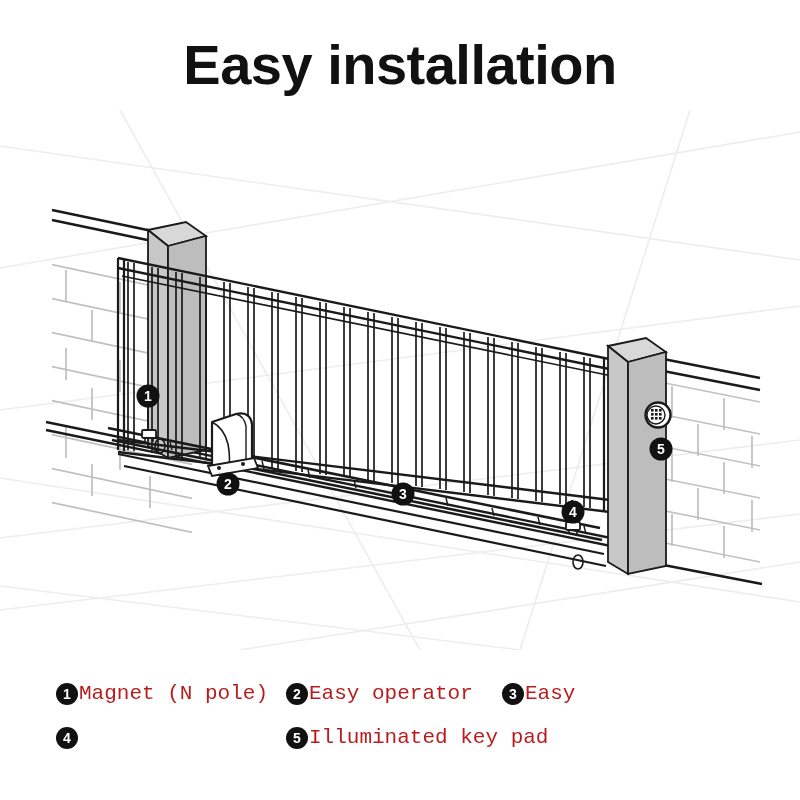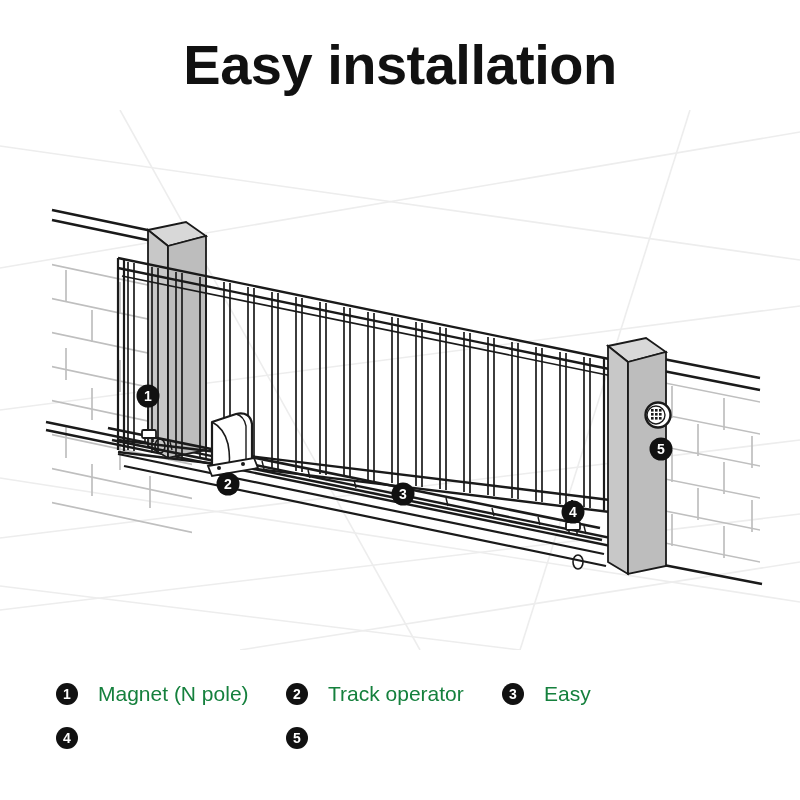--- a/index.html
+++ b/index.html
@@ -78,26 +78,26 @@
     background: #111111;
     color: #ffffff;
     font-size: 14px;
     font-weight: 700;
     line-height: 22px;
     text-align: center;
     flex: none;
     font-family: "Liberation Sans", sans-serif;
   }
   .legend-label {
-    margin-left: 20px;
+    margin-left: 1px;
     font-size: 21px;
     line-height: 24px;
     font-weight: 400;
-    color: #15803d;
-    font-family: Liberation Sans, sans-serif;
+    color: #b91c1c;
+    font-family: Liberation Mono, monospace;
   }
   .col-1 { left: 0px; }
   .col-2 { left: 230px; }
   .col-3 { left: 446px; }
 </style>
 </head>
 <body>
 
 <div id="page">
 
@@ -367,32 +367,33 @@
 
   <div class="legend">
 
     <div class="legend-row">
       <div class="legend-item col-1">
         <span class="badge">1</span>
         <span class="legend-label">Magnet (N pole)</span>
       </div>
       <div class="legend-item col-2">
         <span class="badge">2</span>
-        <span class="legend-label">Track operator</span>
+        <span class="legend-label">Easy operator</span>
       </div>
       <div class="legend-item col-3">
         <span class="badge">3</span>
         <span class="legend-label">Easy</span>
       </div>
     </div>
 
     <div class="legend-row">
       <div class="legend-item col-1">
         <span class="badge">4</span>
       </div>
       <div class="legend-item col-2">
         <span class="badge">5</span>
+        <span class="legend-label">Illuminated key pad</span>
       </div>
     </div>
 
   </div>
 
 </div>
 
 </body></html>

